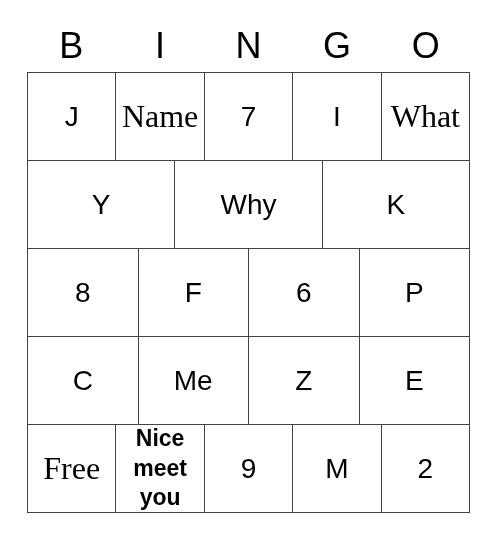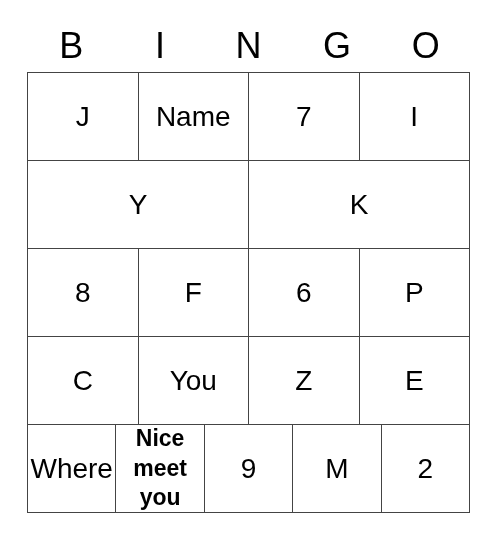--- a/index.html
+++ b/index.html
@@ -91,21 +91,22 @@
     user-select: none;
   }
   
   .cell-text.small {
     font-size: 23px;
     line-height: 1.28;
     white-space: normal;
     font-weight: bold;
   }
   .cell-text.fit {
-    font-size: 28px;
+    font-size: 32px;
+    font-family: Liberation Serif, serif;
   }
 </style>
 </head>
 <body>
 
 <div id="bingo-card">
 
   <div id="bingo-header">
     <div class="header-cell">B</div>
     <div class="header-cell">I</div>
@@ -122,27 +123,33 @@
         </div>
       <div class="grid-cell">
           <span class="cell-text fit">Name</span>
         </div>
       <div class="grid-cell">
           <span class="cell-text">7</span>
         </div>
       <div class="grid-cell">
           <span class="cell-text">I</span>
         </div>
+      <div class="grid-cell">
+          <span class="cell-text fit">What</span>
+        </div>
     </div>
 
     <div class="grid-row">
       <div class="grid-cell">
           <span class="cell-text">Y</span>
         </div>
       <div class="grid-cell">
+          <span class="cell-text">Why</span>
+        </div>
+      <div class="grid-cell">
           <span class="cell-text">K</span>
         </div>
     </div>
 
     <div class="grid-row">
       <div class="grid-cell">
           <span class="cell-text">8</span>
         </div>
       <div class="grid-cell">
           <span class="cell-text">F</span>
@@ -153,33 +160,33 @@
       <div class="grid-cell">
           <span class="cell-text">P</span>
         </div>
     </div>
 
     <div class="grid-row">
       <div class="grid-cell">
           <span class="cell-text">C</span>
         </div>
       <div class="grid-cell">
-          <span class="cell-text">You</span>
+          <span class="cell-text">Me</span>
         </div>
       <div class="grid-cell">
           <span class="cell-text">Z</span>
         </div>
       <div class="grid-cell">
           <span class="cell-text">E</span>
         </div>
     </div>
 
     <div class="grid-row">
       <div class="grid-cell">
-          <span class="cell-text fit">Where</span>
+          <span class="cell-text fit">Free</span>
         </div>
       <div class="grid-cell">
           <span class="cell-text small">Nice meet you</span>
         </div>
       <div class="grid-cell">
           <span class="cell-text">9</span>
         </div>
       <div class="grid-cell">
           <span class="cell-text">M</span>
         </div>

